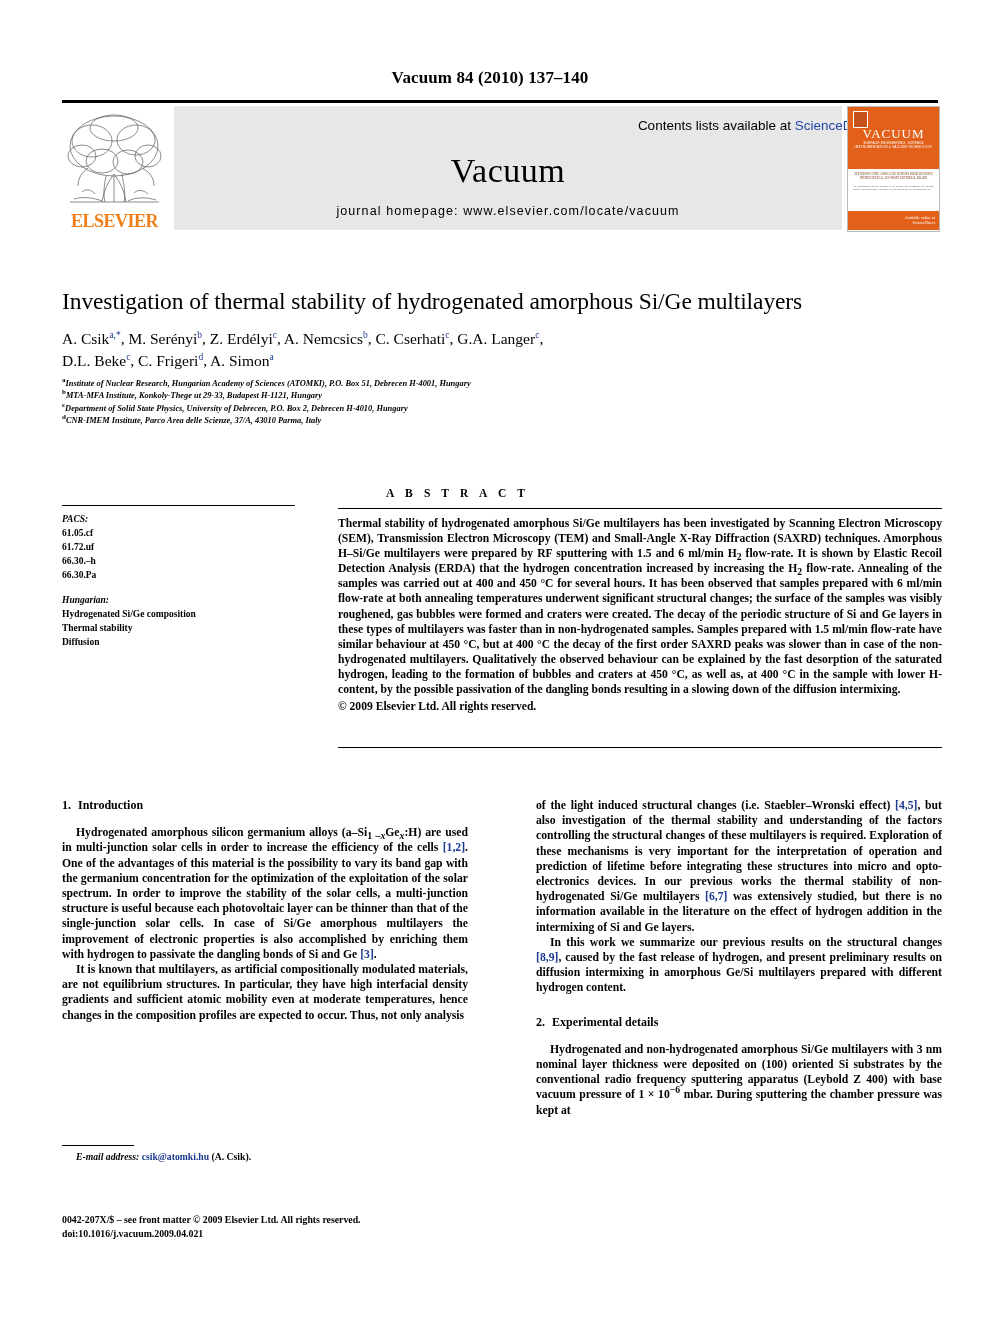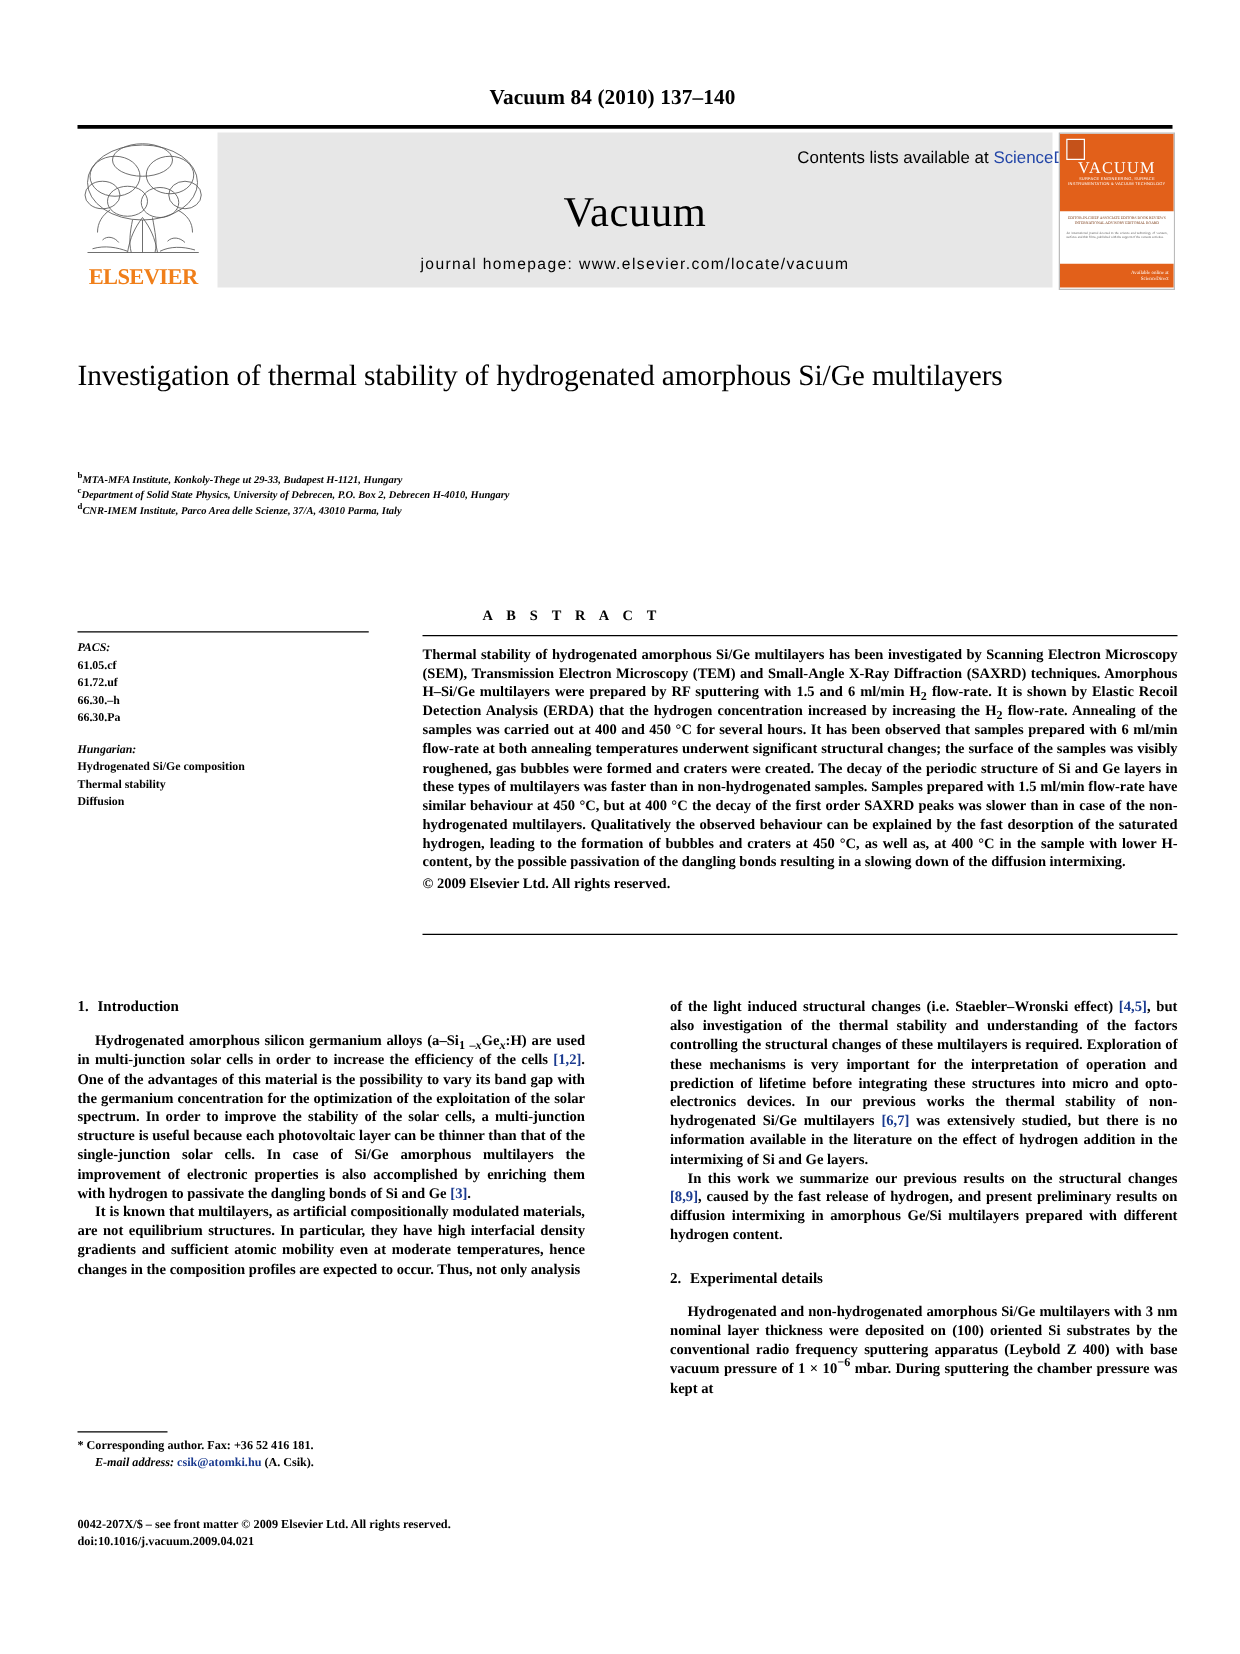--- a/index.html
+++ b/index.html
@@ -391,22 +391,27 @@
         <div class="cv-abs">An international journal devoted to the science and technology of vacuum, surfaces and thin films, published with the support of the vacuum societies.</div>
       </div>
       <div class="cv-bot">
         <div class="cv-sd">Available online at<br>ScienceDirect</div>
       </div>
     </div>
   </div>
 
   <div class="title">Investigation of thermal stability of hydrogenated amorphous Si/Ge multilayers</div>
 
+  <div class="authors">
+    <div>A. Csik<sup>a,*</sup>, M. Serényi<sup>b</sup>, Z. Erdélyi<sup>c</sup>, A. Nemcsics<sup>b</sup>, C. Cserhati<sup>c</sup>, G.A. Langer<sup>c</sup>,</div>
+    <div>D.L. Beke<sup>c</sup>, C. Frigeri<sup>d</sup>, A. Simon<sup>a</sup></div>
+  </div>
 
   <div class="aff">
+    <div><sup>a</sup><span>Institute of Nuclear Research, Hungarian Academy of Sciences (ATOMKI), P.O. Box 51, Debrecen H-4001, Hungary</span></div>
     <div><sup>b</sup><span>MTA-MFA Institute, Konkoly-Thege ut 29-33, Budapest H-1121, Hungary</span></div>
     <div><sup>c</sup><span>Department of Solid State Physics, University of Debrecen, P.O. Box 2, Debrecen H-4010, Hungary</span></div>
     <div><sup>d</sup><span>CNR-IMEM Institute, Parco Area delle Scienze, 37/A, 43010 Parma, Italy</span></div>
   </div>
 
   <div class="abs-rule-left"></div>
   <div class="meta-col">
     <div class="hd">PACS:</div>
     <div>61.05.cf</div>
     <div>61.72.uf</div>
@@ -439,21 +444,20 @@
     <p class="para" style="text-indent:0">of the light induced structural changes (i.e. Staebler–Wronski effect) <span class="ref">[4,5]</span>, but also investigation of the thermal stability and understanding of the factors controlling the structural changes of these multilayers is required. Exploration of these mechanisms is very important for the interpretation of operation and prediction of lifetime before integrating these structures into micro and opto-electronics devices. In our previous works the thermal stability of non-hydrogenated Si/Ge multilayers <span class="ref">[6,7]</span> was extensively studied, but there is no information available in the literature on the effect of hydrogen addition in the intermixing of Si and Ge layers.</p>
     <p class="para">In this work we summarize our previous results on the structural changes <span class="ref">[8,9]</span>, caused by the fast release of hydrogen, and present preliminary results on diffusion intermixing in amorphous Ge/Si multilayers prepared with different hydrogen content.</p>
     <div class="sec-head sec-head-2">
       <span class="num">2.</span><span>Experimental details</span>
     </div>
     <p class="para">Hydrogenated and non-hydrogenated amorphous Si/Ge multilayers with 3 nm nominal layer thickness were deposited on (100) oriented Si substrates by the conventional radio frequency sputtering apparatus (Leybold Z 400) with base vacuum pressure of 1 × 10<sup>−6</sup> mbar. During sputtering the chamber pressure was kept at</p>
   </div>
 
   <div class="fn-rule"></div>
   <div class="footnote">
-    <div>* Corresponding author. Fax: +36 52 416 181.</div>
     <div class="fn-indent">
       <span class="fn-em">E-mail address:</span>
       <span class="mail">csik@atomki.hu</span>
       <span>(A. Csik).</span>
     </div>
   </div>
 
   <div class="footer">
     <div>0042-207X/$ – see front matter © 2009 Elsevier Ltd. All rights reserved.</div>
     <div>doi:10.1016/j.vacuum.2009.04.021</div>

